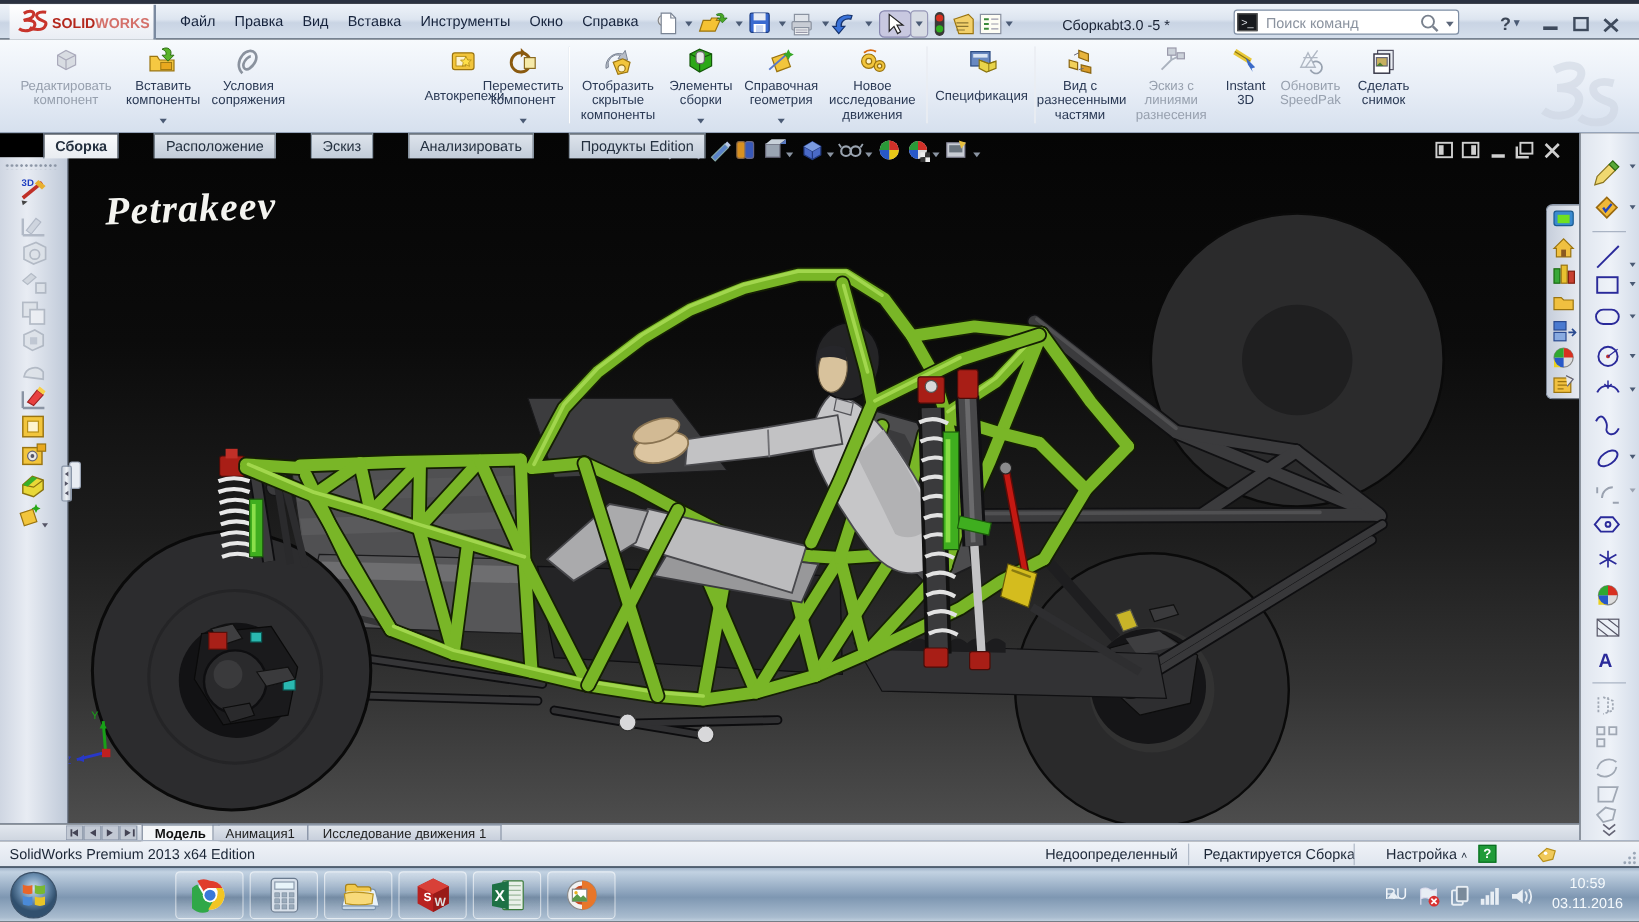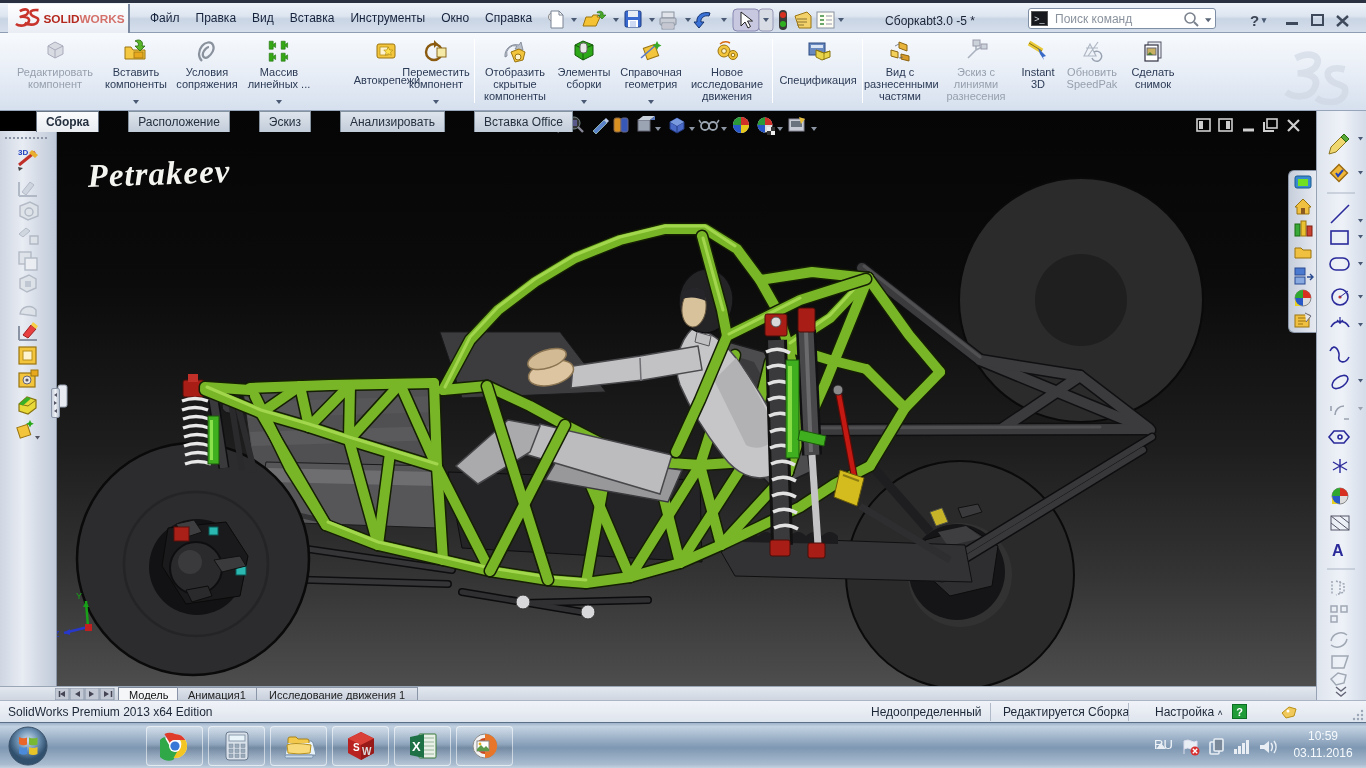--- a/index.html
+++ b/index.html
@@ -131,34 +131,20 @@
       Вставить<br>компоненты
       <div style="margin-top:4px"><span class="darr"></span></div>
     </div>
     <div class="rbtn" style="left:172px;width:70px;">
       <div class="ic">
           <svg width="26" height="28" viewBox="0 0 26 28">
             <path d="M8 24 C4 20,4 14,8 9 C11 5,17 4,19 8 C21 12,18 17,14 20 C11 22,8 20,9 16 C10 13,13 10,15 10" fill="none" stroke="#8a929e" stroke-width="2.2"></path>
           </svg>
         </div>
       Условия<br>сопряжения
-    </div>
-    <div class="rbtn" style="left:244px;width:70px;">
-      <div class="ic">
-          <svg width="26" height="26" viewBox="0 0 26 26">
-            <g fill="#35a816" stroke="#1a6a08" stroke-width="0.7">
-              <path d="M4 4 h5 v4 l3 -2 v6 l-3 -2 v4 h-5 z" transform="scale(0.8)"></path>
-              <path d="M4 4 h5 v4 l3 -2 v6 l-3 -2 v4 h-5 z" transform="translate(12,0) scale(0.8)"></path>
-              <path d="M4 4 h5 v4 l3 -2 v6 l-3 -2 v4 h-5 z" transform="translate(0,12) scale(0.8)"></path>
-              <path d="M4 4 h5 v4 l3 -2 v6 l-3 -2 v4 h-5 z" transform="translate(12,12) scale(0.8)"></path>
-            </g>
-          </svg>
-        </div>
-      Массив<br>линейных ...
-      <div style="margin-top:4px"><span class="darr"></span></div>
     </div>
     <div class="rbtn" style="left:316px;width:82px;margin-left:30px;">
       <div class="ic">
           <svg width="28" height="26" viewBox="0 0 28 26">
             <rect x="4" y="6" width="18" height="14" rx="2" fill="#f2c53c" stroke="#9a7410" stroke-width="1"></rect>
             <rect x="7" y="9" width="8" height="8" fill="#fdf3cf" stroke="#b89018" stroke-width="0.8"></rect>
             <path d="M19 4 l2 4 l4 0 l-3 3 l1 4 l-4 -2 l-4 2 l1 -4 l-3 -3 l4 0 z" fill="#ffe04a" stroke="#a88410" stroke-width="0.8" transform="translate(1,6) scale(0.75)"></path>
           </svg>
         </div>
       <div style="margin-top:8px">Автокрепежи</div>
@@ -676,21 +662,21 @@
     </g>
   </svg>
   </div>
 
   <div class="abs tabstrip">
     <div style="width:8px"></div>
     <div class="tab active">Сборка</div>
     <div class="tab">Расположение</div>
     <div class="tab">Эскиз</div>
     <div class="tab">Анализировать</div>
-    <div class="tab">Вставка Office</div>
+    <div class="tab">Продукты Edition</div>
   </div>
 
   <div class="abs leftpanel" id="leftpanel">
     <div class="abs" style="left:4px;top:5px;width:44px;height:5px;background-image:radial-gradient(circle,#8a94a4 1px,transparent 1.2px);background-size:4px 4px;"></div>
     <svg width="57" height="340" viewBox="0 0 57 340" style="margin-top:13px">
       <g transform="translate(28,15)">
           <path d="M-9 6 L7 -7" stroke="#c03028" stroke-width="3"></path>
           <path d="M4 -9 l6 5 l-3 3 l-6 -5z" fill="#e8b030"></path>
           <text x="-10" y="-4" font-size="8" font-weight="bold" fill="#2040c0">3D</text>
           <path d="M-10 8 l5 1 l-4 3z" fill="#444"></path>
@@ -869,21 +855,21 @@
           <rect x="45" y="0" width="14" height="12"></rect>
         </g>
       <g fill="#445">
           <path d="M4 3 v6 l0 0z M10 3 l-5 3 l5 3z"></path>
           <path d="M25 3 l-5 3 l5 3z"></path>
           <path d="M34 3 l5 3 l-5 3z"></path>
           <path d="M49 3 l5 3 l-5 3z M57 3 v6z"></path>
         </g>
       <path d="M4.5 3 v6 M56.5 3 v6" stroke="#445" stroke-width="1.5"></path>
     </svg>
-    <div class="abs" style="left:118px;top:0;height:24px;padding:1px 10px;background:#f4f6f8;border:1px solid #7a8698;border-bottom:none;font-weight:normal;color:#111;">Модель</div>
+    <div class="abs" style="left:118px;top:0;height:24px;padding:1px 10px;background:#f4f6f8;border:1px solid #7a8698;border-bottom:none;font-weight:bold;color:#111;">Модель</div>
     <div class="abs" style="left:177px;top:0;height:14px;padding:1px 10px;background:linear-gradient(#dfe4eb,#c6cedb);border:1px solid #8a96a8;border-bottom:none;color:#222;">Анимация1</div>
     <div class="abs" style="left:256px;top:0;height:14px;padding:1px 12px;background:linear-gradient(#dfe4eb,#c6cedb);border:1px solid #8a96a8;border-bottom:none;color:#222;">Исследование движения 1</div>
   </div>
 
   <div class="abs statusbar">
     <div class="abs" style="left:8px;top:4px;">SolidWorks Premium 2013 x64 Edition</div>
     <div class="abs" style="left:871px;top:4px;">Недоопределенный</div>
     <div class="abs" style="left:990px;top:2px;width:1px;height:18px;background:#b0bac8;"></div>
     <div class="abs" style="left:1003px;top:4px;">Редактируется Сборка</div>
     <div class="abs" style="left:1128px;top:2px;width:1px;height:18px;background:#b0bac8;"></div>

